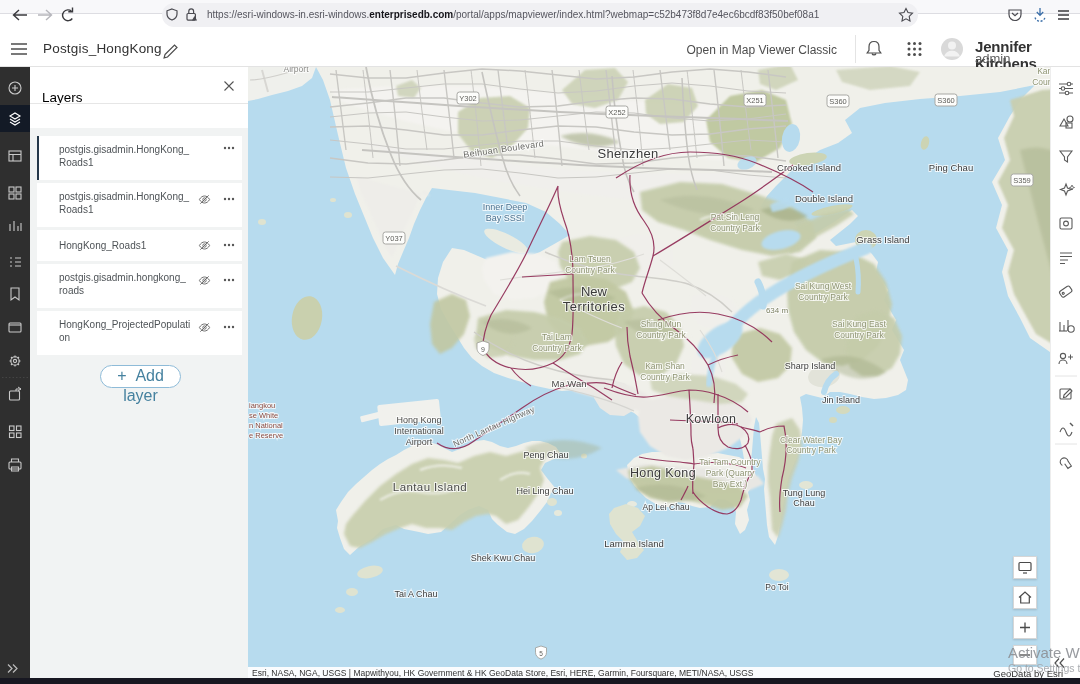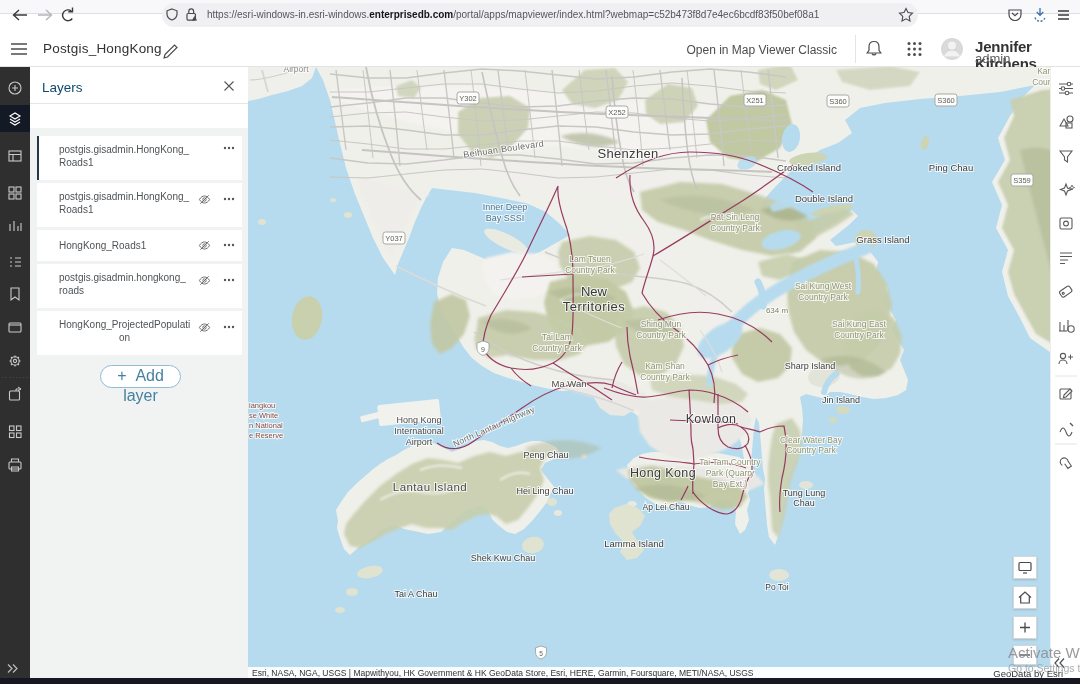--- a/index.html
+++ b/index.html
@@ -15,21 +15,21 @@
   #apptitle { position:absolute; left:43px; top:10px; font-size:13.5px; color:#323232; letter-spacing:0.2px; }
   #openclassic { position:absolute; right:243px; top:12px; font-size:12px; color:#4d4d4d; }
   #headsep { position:absolute; left:855px; top:4px; width:1px; height:28px; background:#e4e4e4; }
   #jname { position:absolute; left:975px; top:7px; font-size:15px; font-weight:bold; color:#323232; letter-spacing:-0.2px; }
   #jrole { position:absolute; left:975px; top:20px; font-size:13px; color:#5f5f5f; }
   
   #leftrail { position:absolute; left:0; top:67px; width:30px; height:617px; background:#2f2f2f; }
   #railactive { position:absolute; left:0; top:38px; width:30px; height:27px; background:#131a26; }
   
   #panel { position:absolute; left:30px; top:67px; width:218px; height:617px; background:#fff; }
-  #paneltitle { position:absolute; left:12px; top:13px; font-size:13.5px; color:#0c4a6e; }
+  #paneltitle { position:absolute; left:12px; top:23px; font-size:13.5px; color:#000000; }
   #panelx { position:absolute; right:13px; top:12px; font-size:14px; color:#555; }
   #panelsep { position:absolute; left:0; top:36px; width:218px; height:1px; background:#e6e6e6; }
   #panellist { position:absolute; left:0; top:37px; width:244px; height:580px; background:#f1f3f3;margin-top:24px; }
   .lcard { position:absolute; left:7px; width:205px; background:#fff; }
   .ltxt { position:absolute; left:22px; top:7px; font-size:10px; color:#4e5357; line-height:13px; }
   .dots { position:absolute; right:7px; top:10px; width:12px; height:4px; }
   .eye { position:absolute; right:31px; top:6px; width:13px; height:13px; }
   .selbar { position:absolute; left:0; top:0; width:2px; height:100%; background:#25384a; }
   #addlayer { position:absolute; left:70px; top:237px; width:81px; height:23px; border:1.5px solid #8ebbd8; border-radius:12px; background:#fff; color:#45819f; font-size:16px; text-align:center; line-height:20px; }
   
@@ -248,21 +248,21 @@
             <circle cx="7" cy="7" r="1.8" fill="none" stroke="#666" stroke-width="1"></circle>
             <path d="M2.5 11.5 L11.5 2.5" stroke="#666" stroke-width="1"></path>
           </svg>
         <svg class="dots" style="top:14px" viewBox="0 0 12 4">
             <circle cx="2" cy="2" r="1.2" fill="#555"></circle>
             <circle cx="6" cy="2" r="1.2" fill="#555"></circle>
             <circle cx="10" cy="2" r="1.2" fill="#555"></circle>
           </svg>
       </div>
 
-      <div class="lcard" style="top:183px; height:44px;text-align:center;">
+      <div class="lcard" style="top:183px; height:44px;">
         <div class="ltxt">HongKong_ProjectedPopulati<br>on</div>
         <svg class="eye" style="top:10px" viewBox="0 0 14 14">
             <path d="M1.5 7 C3 4.4 5 3.2 7 3.2 C9 3.2 11 4.4 12.5 7 C11 9.6 9 10.8 7 10.8 C5 10.8 3 9.6 1.5 7 Z" fill="none" stroke="#666" stroke-width="1"></path>
             <circle cx="7" cy="7" r="1.8" fill="none" stroke="#666" stroke-width="1"></circle>
             <path d="M2.5 11.5 L11.5 2.5" stroke="#666" stroke-width="1"></path>
           </svg>
         <svg class="dots" style="top:14px" viewBox="0 0 12 4">
             <circle cx="2" cy="2" r="1.2" fill="#555"></circle>
             <circle cx="6" cy="2" r="1.2" fill="#555"></circle>
             <circle cx="10" cy="2" r="1.2" fill="#555"></circle>

